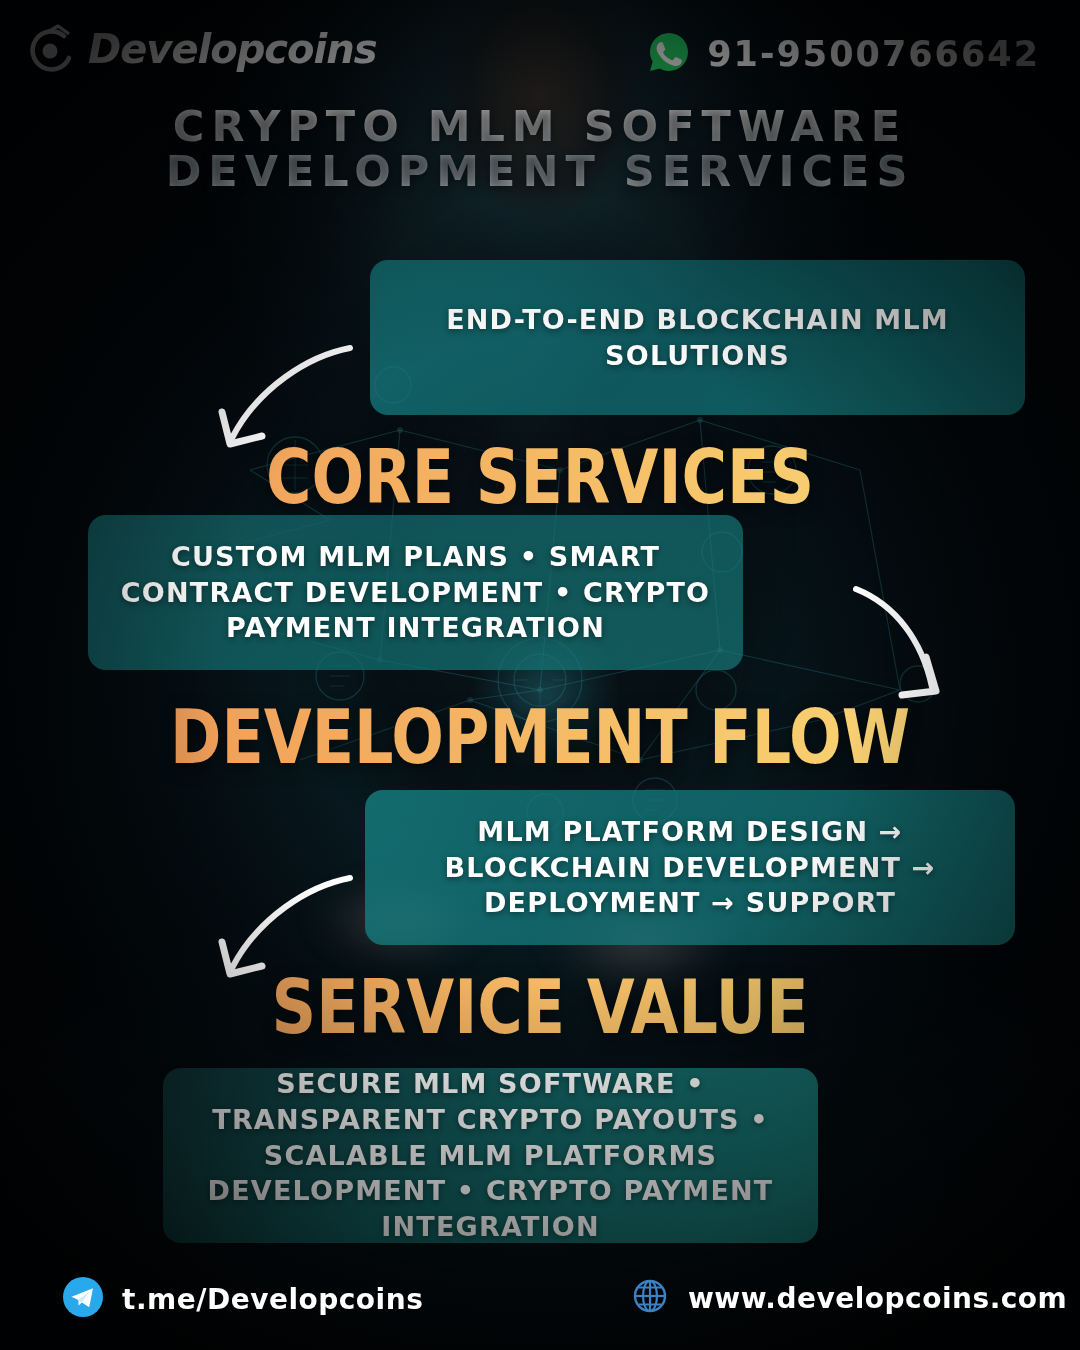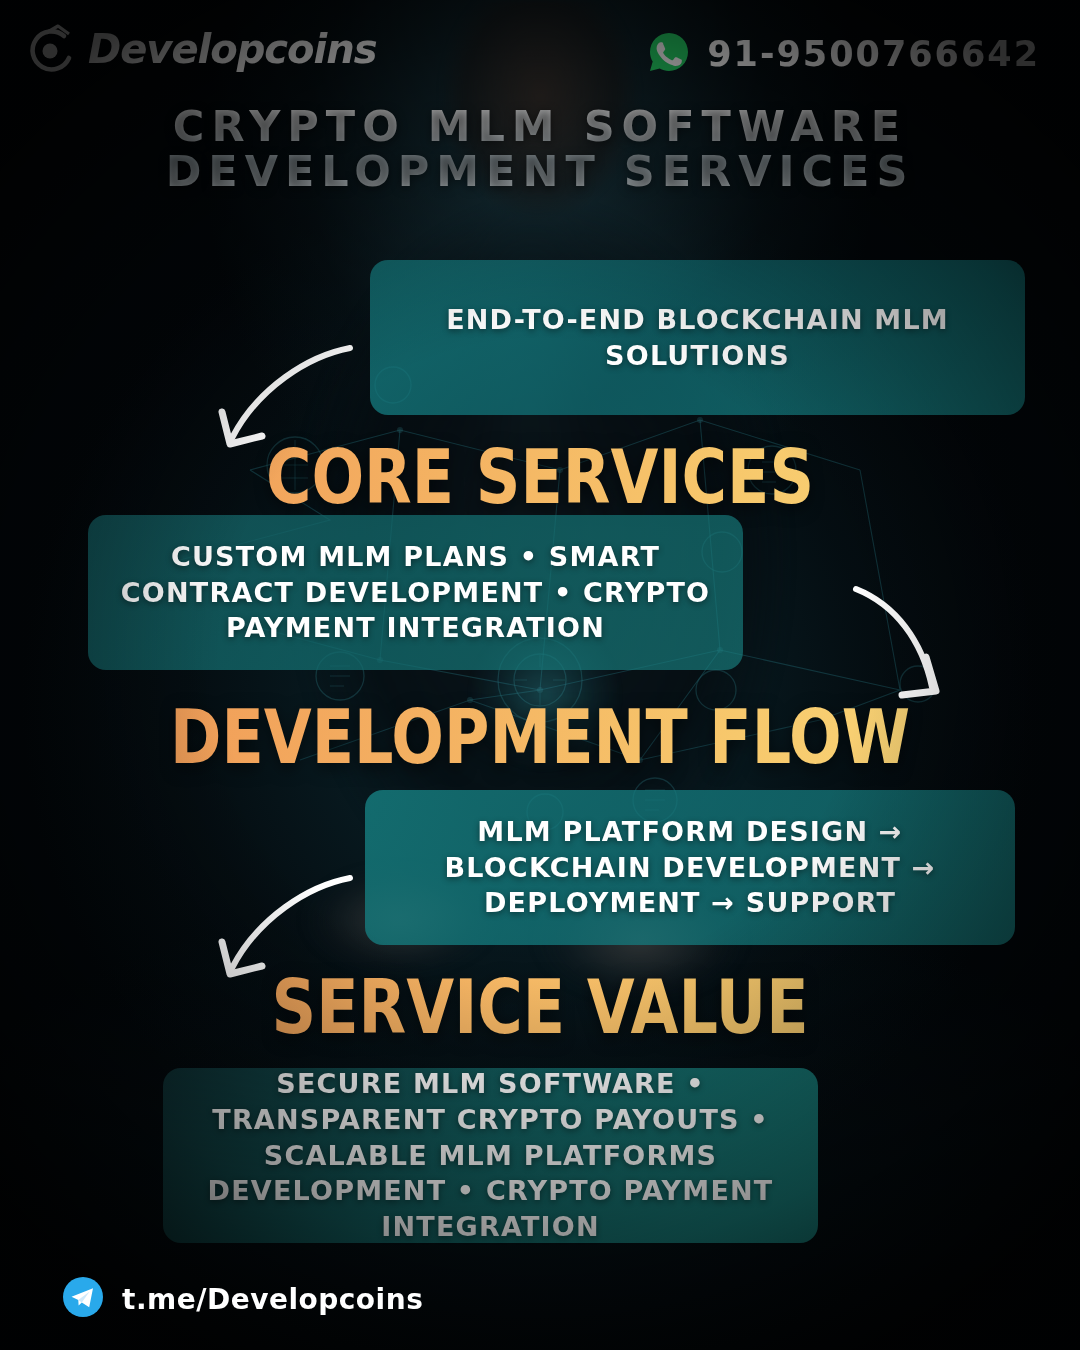--- a/index.html
+++ b/index.html
@@ -273,15 +273,27 @@
       <span>
         <svg width="42" height="42" viewBox="0 0 42 42">
           <circle cx="21" cy="21" r="20" fill="#29a9eb"></circle>
           <path d="M9.5 20.8 L31 12.3 L27.2 31.2 L19.8 26.4 L16.6 29.6 L16.3 23.9 Z" fill="#ffffff"></path>
           <path d="M16.3 23.9 L27.6 15.4 L19.8 26.4 Z" fill="#cfe9fa"></path>
         </svg>
       </span>
       <span class="f-text">t.me/Developcoins</span>
     </div>
 
+    <div class="f-item" id="f-web">
+      <span>
+        <svg width="40" height="40" viewBox="0 0 40 40">
+          <circle cx="20" cy="20" r="15" stroke="#3b82c4" stroke-width="2.4" fill="none"></circle>
+          <ellipse cx="20" cy="20" rx="7" ry="15" stroke="#3b82c4" stroke-width="2.2" fill="none"></ellipse>
+          <line x1="5" y1="20" x2="35" y2="20" stroke="#3b82c4" stroke-width="2.2"></line>
+          <path d="M8.4 11.5 h23.2 M8.4 28.5 h23.2" stroke="#3b82c4" stroke-width="2"></path>
+          <line x1="20" y1="5" x2="20" y2="35" stroke="#3b82c4" stroke-width="2.2"></line>
+        </svg>
+      </span>
+      <span class="f-text">www.developcoins.com</span>
+    </div>
   </div>
 
 </div>
 
 </body></html>

